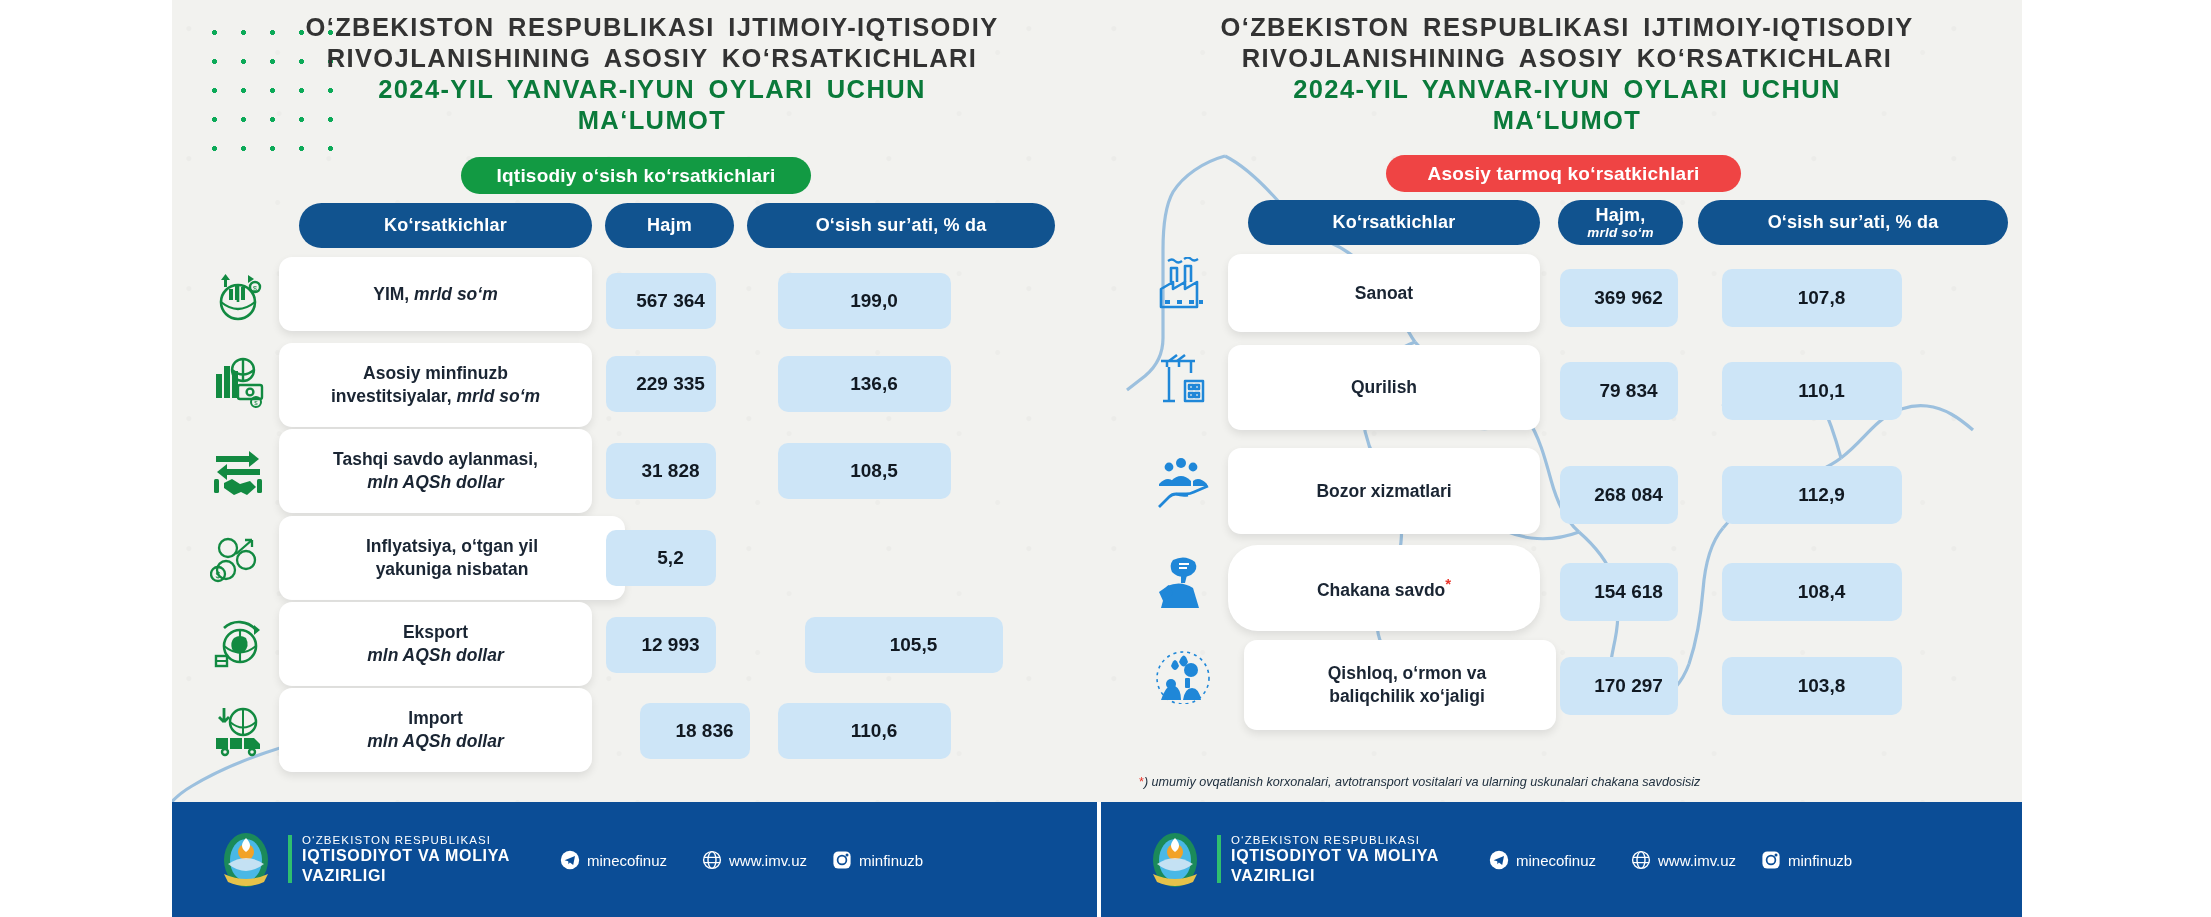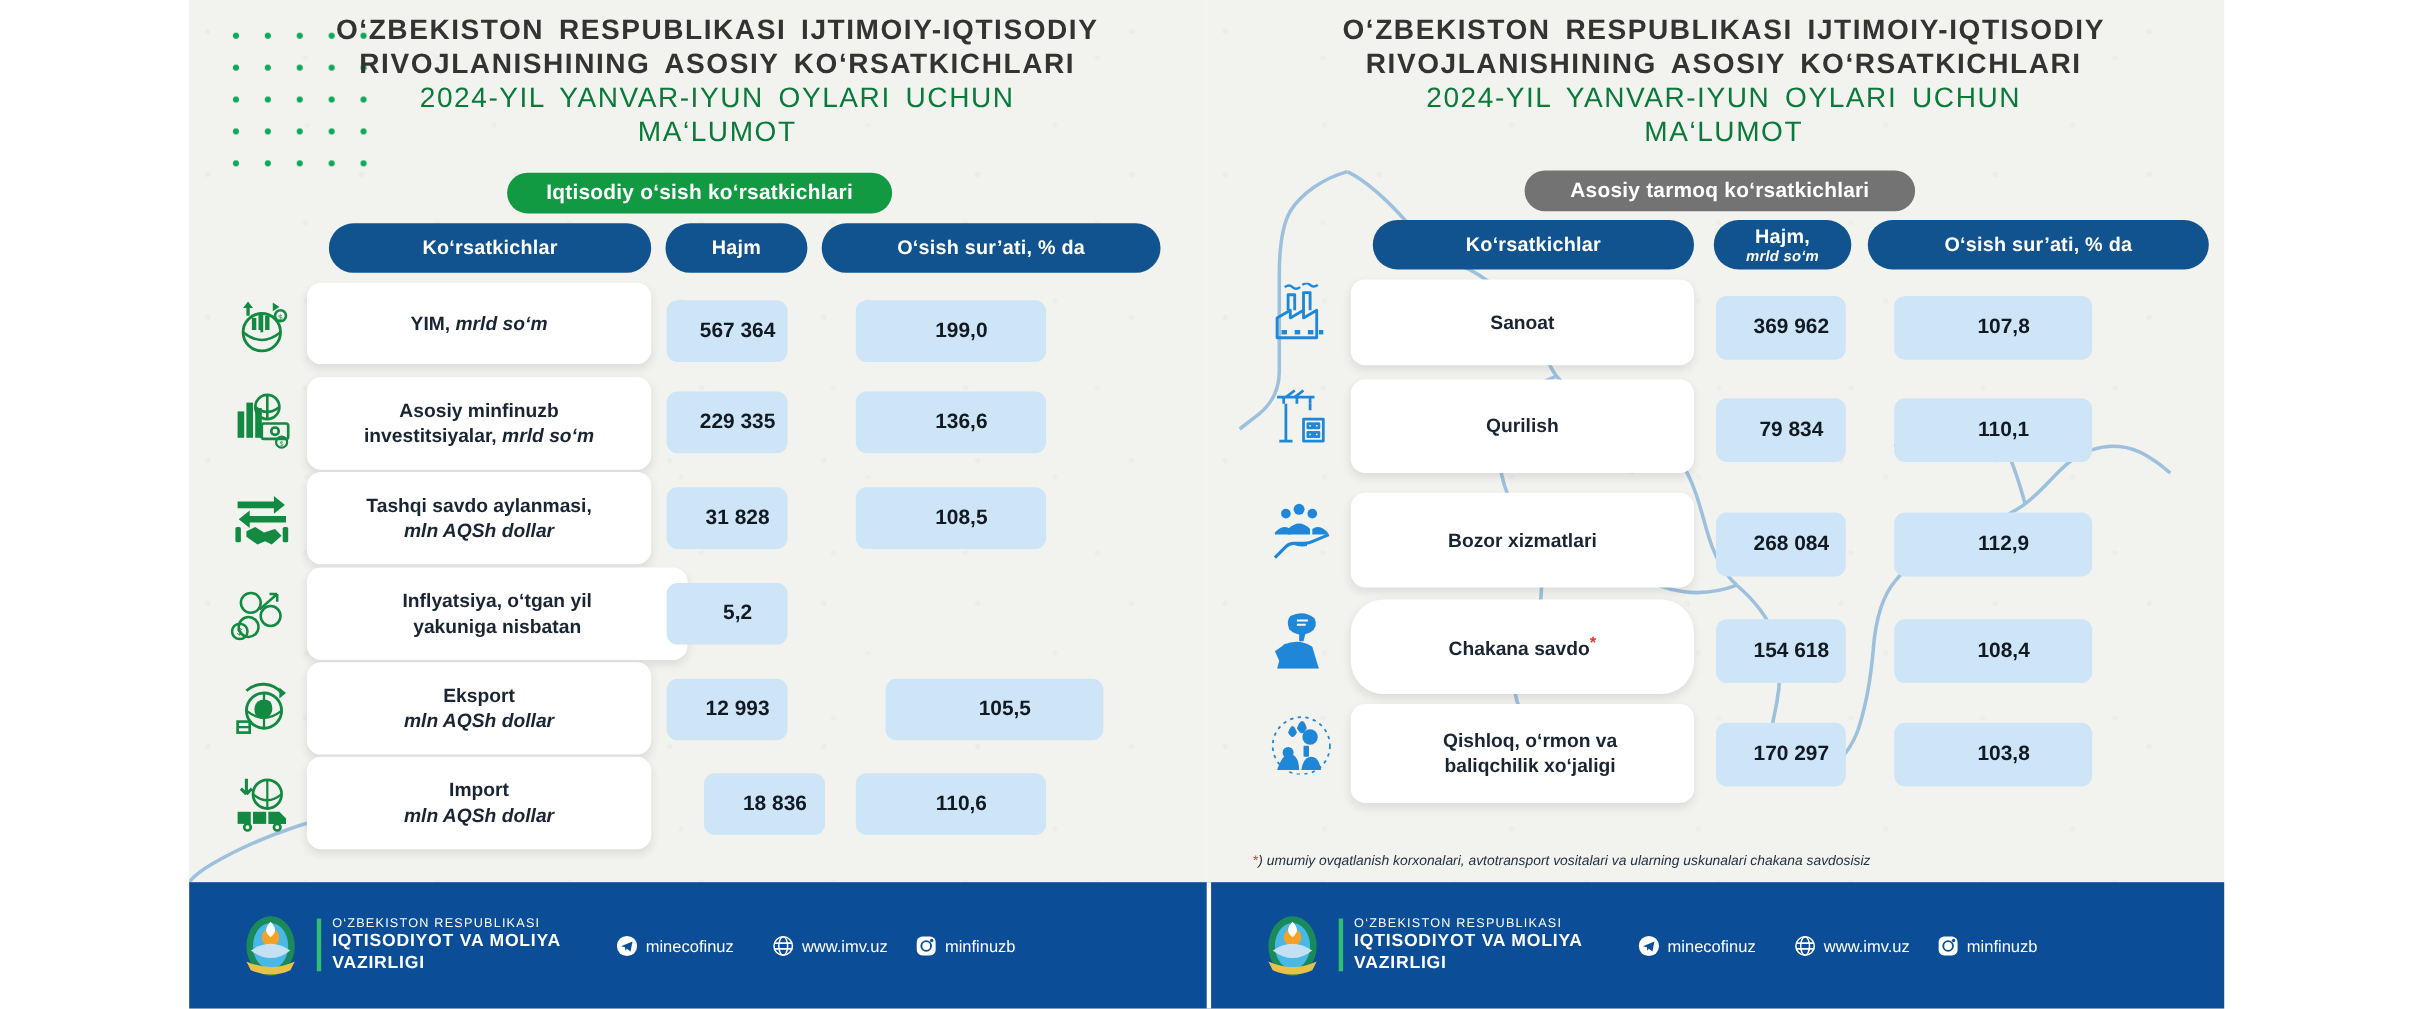--- a/index.html
+++ b/index.html
@@ -53,37 +53,37 @@
     text-align: center;
     letter-spacing: .9px;
     line-height: 1.22;
   }
   .heading .h-main {
     font-size: 25.5px; font-weight: bold; color: #333333;
     letter-spacing: 1.4px;
     word-spacing: 5px;
   }
   .heading .h-sub {
-    font-size: 25.5px; font-weight: normal; color: #0a7a3a;
+    font-size: 25.5px; font-weight: bold; color: #0a7a3a;
     letter-spacing: 1.4px;
     word-spacing: 5px;
   }
 
   
   .sec-badge {
     position: absolute;
     height: 37px;
     border-radius: 19px;
     display: flex; align-items: center; justify-content: center;
     color: #fff; font-size: 19px; font-weight: bold;
     padding: 0 24px;
     letter-spacing: .2px;
   }
   .sec-badge.green { background: #129a43; }
-  .sec-badge.blue  { background: #737373; }
+  .sec-badge.blue  { background: #ef4444; }
 
   
   .th {
     position: absolute;
     height: 45px;
     background: #11538f;
     border-radius: 23px;
     display: flex; flex-direction: column;
     align-items: center; justify-content: center;
     color: #ffffff; font-weight: bold; font-size: 18px;
@@ -448,21 +448,21 @@
         <circle cx="36" cy="22" r="7"></circle>
         <path d="M6 52 q6 -18 14 -14 q6 3 6 14z"></path>
         <path d="M28 52 q2 -12 9 -12 q7 0 9 12z"></path>
         <circle cx="16" cy="36" r="5"></circle>
         <rect x="30" y="30" width="5" height="10" rx="1"></rect>
       </g>
       <g fill="none" stroke="#1f87d8" stroke-width="1.6" stroke-dasharray="3 4">
           <circle cx="28" cy="30" r="26"></circle>
         </g>
     </svg>
-    <div class="lcard" style="left:131px; top:640px; width:312px; height:90px;padding-left:24px;">
+    <div class="lcard" style="left:147px; top:640px; width:312px; height:90px;padding-left:24px;">
       <span>
         <span>Qishloq, o‘rmon va</span><br>
         <span>baliqchilik xo‘jaligi</span>
       </span>
     </div>
     <div class="chip" style="left:463px; top:657px; width:118px; height:58px;">170 297</div>
     <div class="chip" style="left:625px; top:657px; width:180px; height:58px;">103,8</div>
 
     <div class="footnote" style="left:42px; top:775px;">
       <span class="star">*</span><span>) umumiy ovqatlanish korxonalari, avtotransport vositalari va ularning uskunalari chakana savdosisiz</span>

